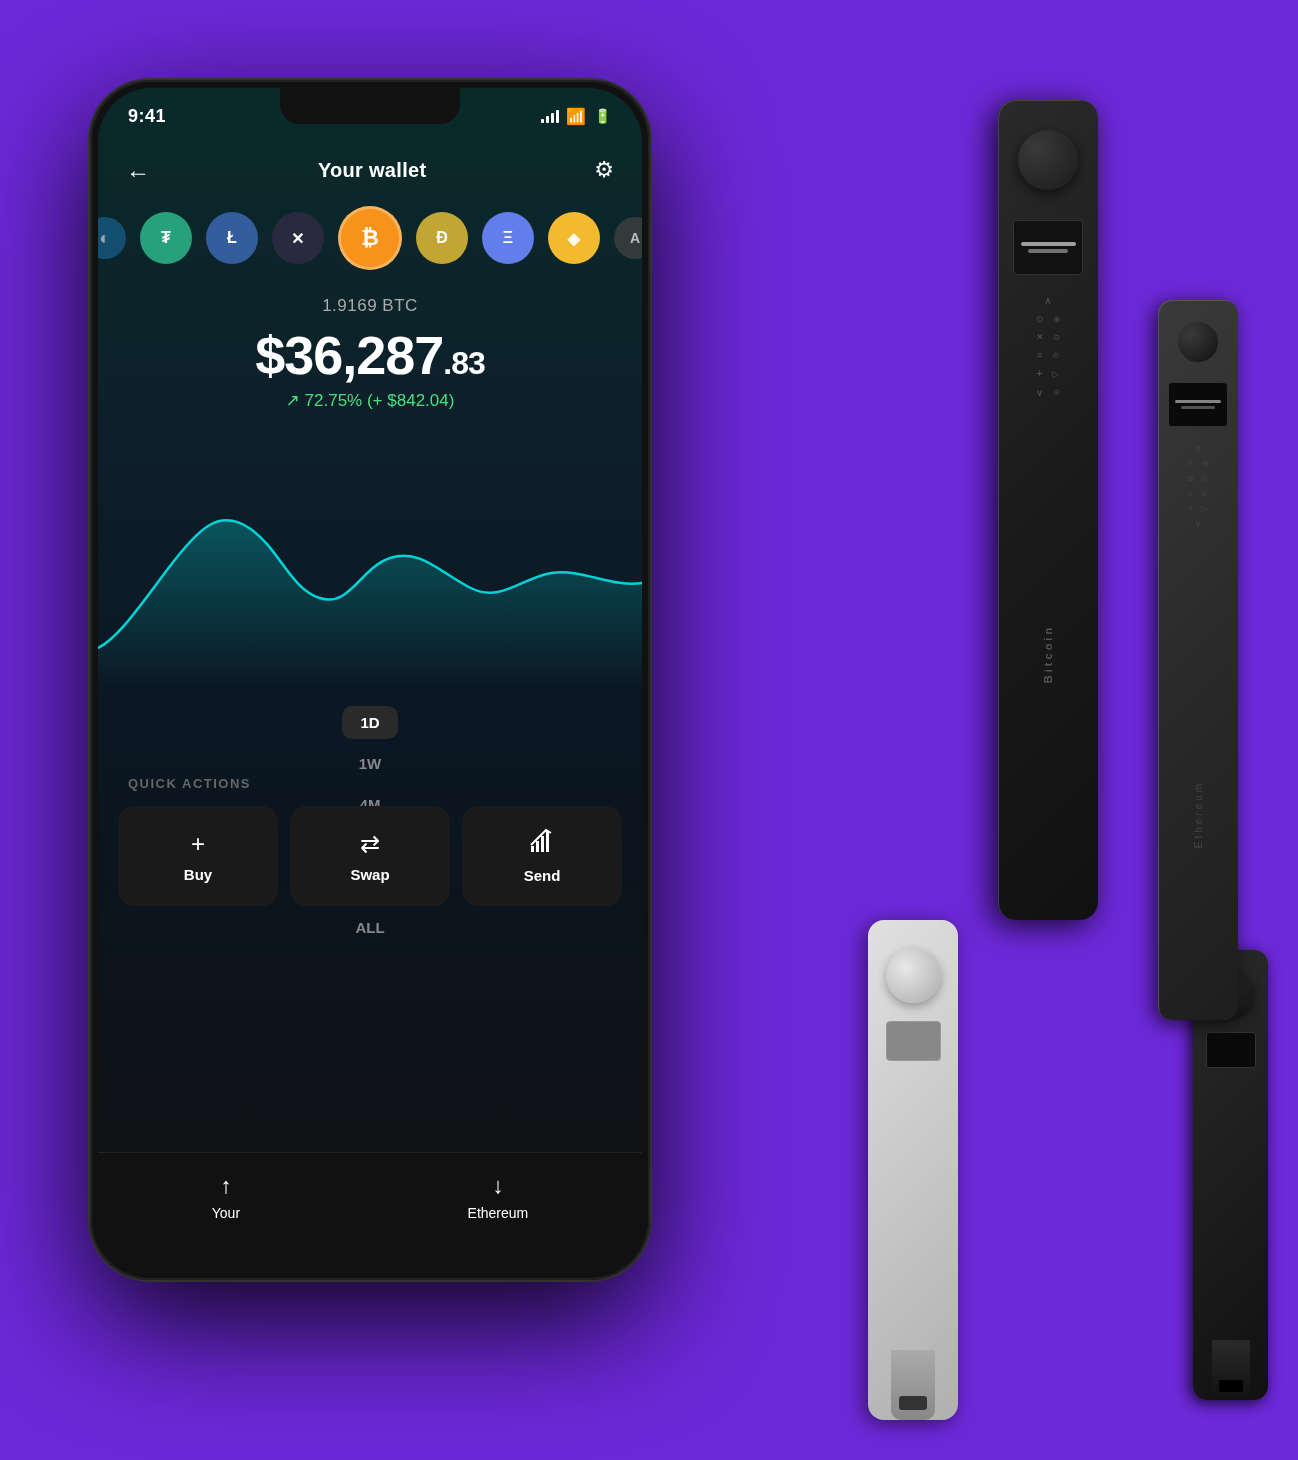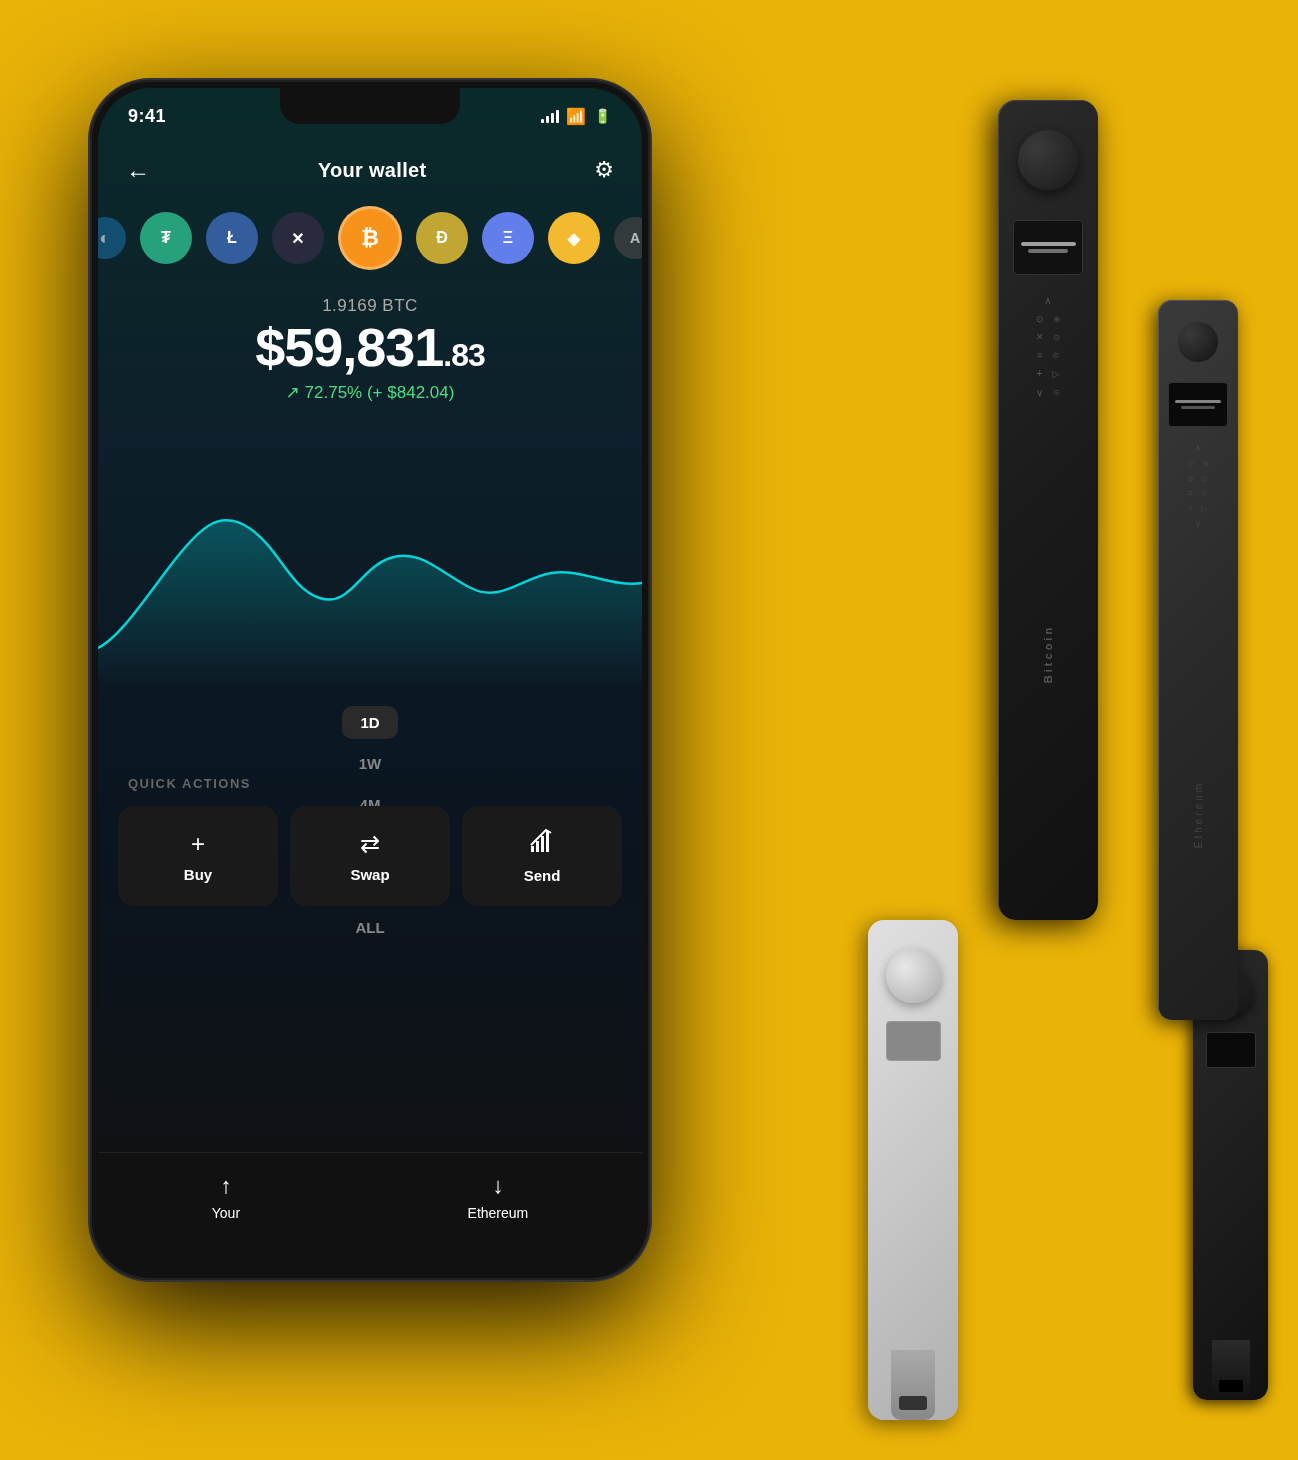--- a/index.html
+++ b/index.html
@@ -12,21 +12,21 @@
       display: flex;
       align-items: center;
       justify-content: center;
       position: relative;
     }
 
     .scene {
       position: relative;
       width: 1298px;
       height: 1460px;
-      background: #eab308;
+      background: #6d28d9;
       display: flex;
       align-items: center;
       justify-content: center;
     }
 
     
     .phone {
       position: absolute;
       left: 90px;
       top: 80px;
@@ -183,21 +183,21 @@
       flex-direction: column;
       align-items: center;
       z-index: 11;
     }
 
     .balance-crypto {
       color: #aaa;
       font-size: 17px;
       font-weight: 500;
       letter-spacing: 0.5px;
-      margin-bottom: 4px;
+      margin-bottom: 12px;
     }
 
     .balance-usd {
       color: #fff;
       font-size: 54px;
       font-weight: 800;
       letter-spacing: -1px;
       line-height: 1;
     }
 
@@ -525,21 +525,21 @@
         <div class="crypto-icon bitcoin" style="background:#f7931a; width:64px;height:64px; border:3px solid rgba(255,255,255,0.3);">₿</div>
         <div class="crypto-icon doge" style="background:#c2a633;">Ð</div>
         <div class="crypto-icon ethereum" style="background:#627eea;">Ξ</div>
         <div class="crypto-icon binance" style="background:#f3ba2f;">◈</div>
         <div class="crypto-icon algo" style="background:#444; opacity:0.7; width:42px;height:42px;">A</div>
       </div>
 
       <div class="balance-area">
         <div class="balance-crypto">1.9169 BTC</div>
         <div class="balance-usd">
-          <span>$59,831</span><span class="cents">.83</span>
+          <span>$36,287</span><span class="cents">.83</span>
         </div>
         <div class="balance-change">
           <span>↗ 72.75%</span>
           <span>(+ $842.04)</span>
         </div>
       </div>
 
       <div class="chart-area">
         <svg class="chart-svg" viewBox="0 0 540 240" preserveAspectRatio="none">
           <defs>

